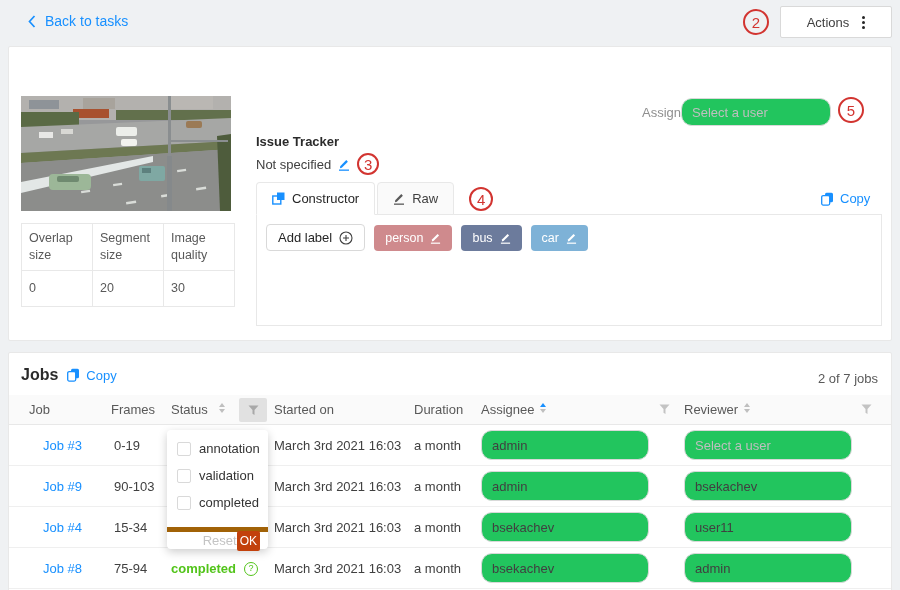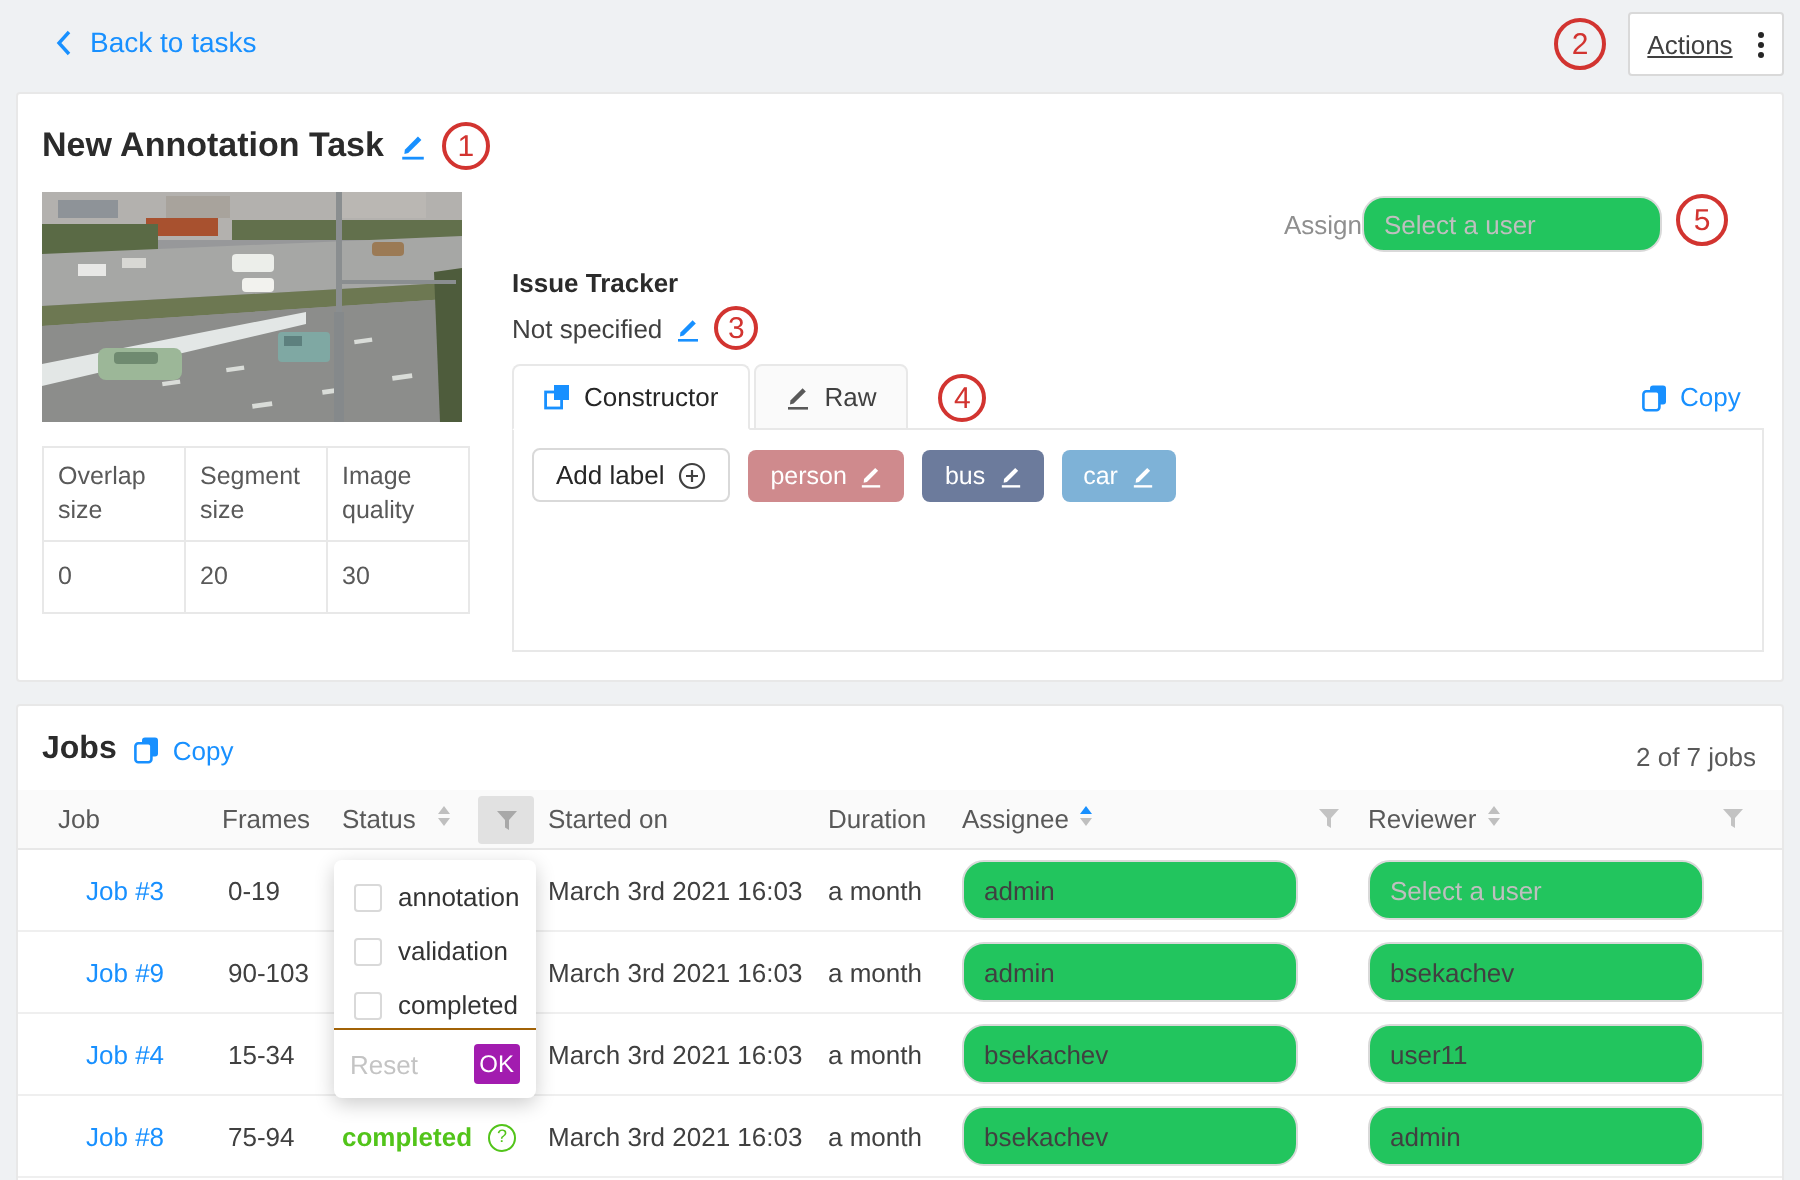--- a/index.html
+++ b/index.html
@@ -5,22 +5,22 @@
   * { margin:0; padding:0; box-sizing:border-box; }
   html,body { background:#eff1f3; }
   .screen {
     position:relative; width:900px; height:590px; overflow:hidden;
     background:#eff1f3; font-family:"Liberation Sans", sans-serif; color:#404040;
   }
   
   .back-link { position:absolute; left:28px; top:13px; display:flex; align-items:center; gap:9px;
                color:#1890ff; font-size:14px; cursor:pointer;text-align:right; }
   .topbar-right { position:absolute; right:8px; top:6px; display:flex; align-items:center; gap:11px; }
-  .actions-btn { width:78px; height:32px; background:#fff; border:1px solid #d9d9d9; border-radius:2px;
-                 display:flex; align-items:center; justify-content:center; gap:13px; font-size:13px; color:#404040; cursor:pointer;text-decoration:underline; }
+  .actions-btn { width:112px; height:32px; background:#fff; border:1px solid #d9d9d9; border-radius:2px;
+                 display:flex; align-items:center; justify-content:center; gap:13px; font-size:13px; color:#404040; cursor:pointer; }
   .dots { display:flex; flex-direction:column; gap:2px; }
   .dots i { width:3px; height:3px; border-radius:50%; background:#262626; }
   
   .callout { display:inline-flex; align-items:center; justify-content:center;
              border:2px solid #d23430; color:#d23430; border-radius:50%;
              font-size:15px; line-height:1; background:transparent; flex:none; }
   .c24 { width:24px; height:24px; } .c26 { width:26px; height:26px; } .c22 { width:22px; height:22px; }
   .callout-abs5 { position:absolute; left:829px; top:50px; }
   
   .card { position:absolute; background:#fff; border:1px solid #e8e8e8; border-radius:2px; }
@@ -80,24 +80,24 @@
   .q-circle { width:14px; height:14px; border:1px solid #52c41a; border-radius:50%; color:#52c41a;
               font-size:9px; font-weight:400; display:inline-flex; align-items:center; justify-content:center; line-height:1; cursor:pointer; }
   .row-input { position:absolute; top:5px; width:168px; height:30px; }
   .in-assignee { left:472px; } .in-reviewer { left:675px; }
   
   .filter-dd { position:absolute; left:167px; top:430px; width:101px; height:119px; background:#fff;
                border-radius:4px; box-shadow:0 3px 10px rgba(0,0,0,.2); z-index:20; }
   .dd-item { display:flex; align-items:center; gap:8px; height:27px; padding:0 0 0 10px; font-size:13px; color:#333; cursor:pointer; }
   .dd-item:first-child { margin-top:5px; }
   .checkbox { width:14px; height:14px; border:1px solid #d9d9d9; border-radius:2px; background:#fff; flex:none; }
-  .dd-footer { position:absolute; left:0; right:0; bottom:0; height:35px; border-top:1px solid #a16207;
-               display:flex; align-items:center; justify-content:space-between; padding:0 8px; }
+  .dd-footer { position:absolute; left:0; right:0; bottom:0; height:22px; border-top:5px solid #a16207;
+               display:flex; align-items:center; justify-content:flex-end; padding:0 8px; }
   .dd-reset { font-size:13px; color:#c4c4c4; cursor:pointer; }
-  .dd-ok { background:#a21caf; color:#fff; font-size:12px; border:none; border-radius:2px;
+  .dd-ok { background:#c2410c; color:#fff; font-size:12px; border:none; border-radius:2px;
            padding:3px 3px; font-family:"Liberation Sans",sans-serif; cursor:pointer; }
 </style>
 </head>
 <body>
 
 <div class="screen">
 
   <div class="back-link">
     <svg width="8" height="13" viewBox="0 0 8 13">
       <polyline points="6.5,1 1.5,6.5 6.5,12" fill="none" stroke="#1890ff" stroke-width="1.7"></polyline>
@@ -113,32 +113,20 @@
       <span class="dots">
           <i></i>
           <i></i>
           <i></i>
         </span>
     </div>
   </div>
 
   <div class="card card-task">
 
-    <div class="task-title-row">
-      <span class="task-title">New Annotation Task</span>
-      <span class="edit-icon">
-        <svg width="13" height="14" viewBox="0 0 12 13" fill="currentColor">
-          <path d="M2.2 8.2 L8.3 2.1 L9.9 3.7 L3.8 9.8 L2 10.2 Z"></path>
-            <rect x="1" y="11.5" width="10" height="1.3"></rect>
-        </svg>
-      </span>
-      <span class="callout c24">
-          <span>1</span>
-        </span>
-    </div>
 
     <svg class="preview" viewBox="0 0 210 115" preserveAspectRatio="none">
       <rect width="210" height="115" fill="#97989a"></rect>
       <rect width="210" height="24" fill="#b3b1ae"></rect>
       <rect x="8" y="4" width="30" height="9" fill="#8e9398"></rect>
       <rect x="62" y="2" width="32" height="11" fill="#a8a39c"></rect>
       <rect x="148" y="0" width="44" height="13" fill="#bab7b3"></rect>
       <rect x="52" y="13" width="36" height="9" fill="#a8512f"></rect>
       <rect x="0" y="16" width="58" height="15" fill="#5a6a45"></rect>
       <rect x="95" y="14" width="115" height="10" fill="#62704c"></rect>

